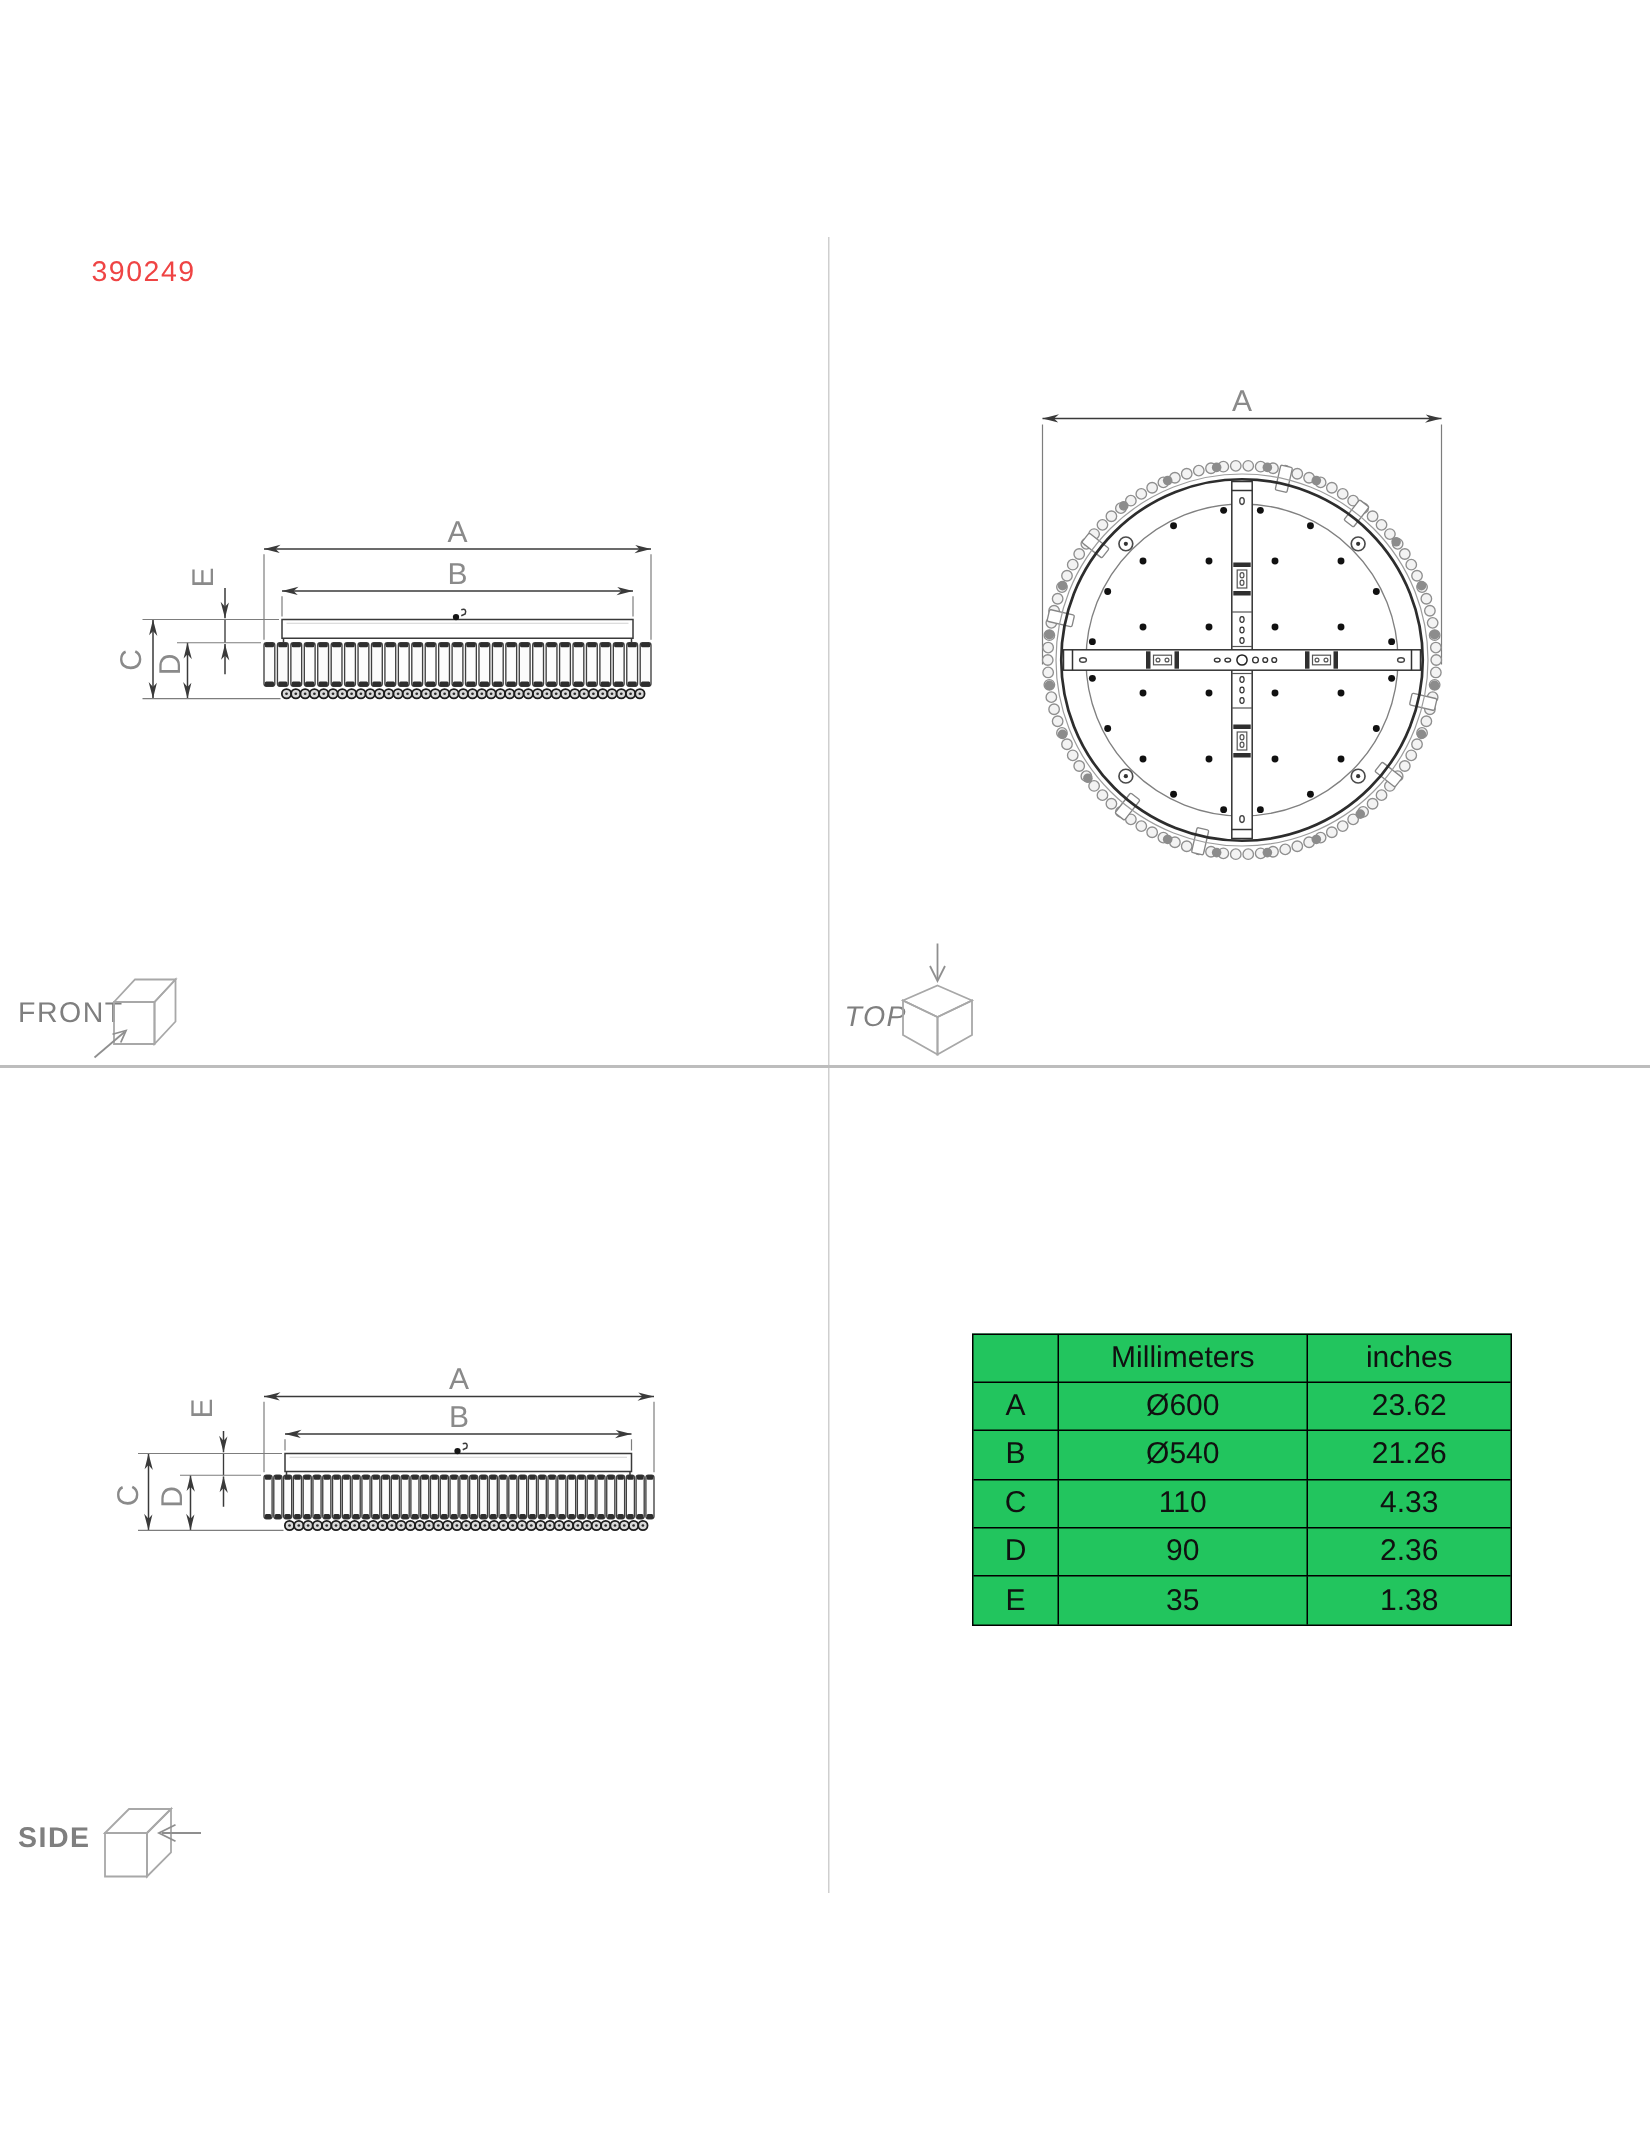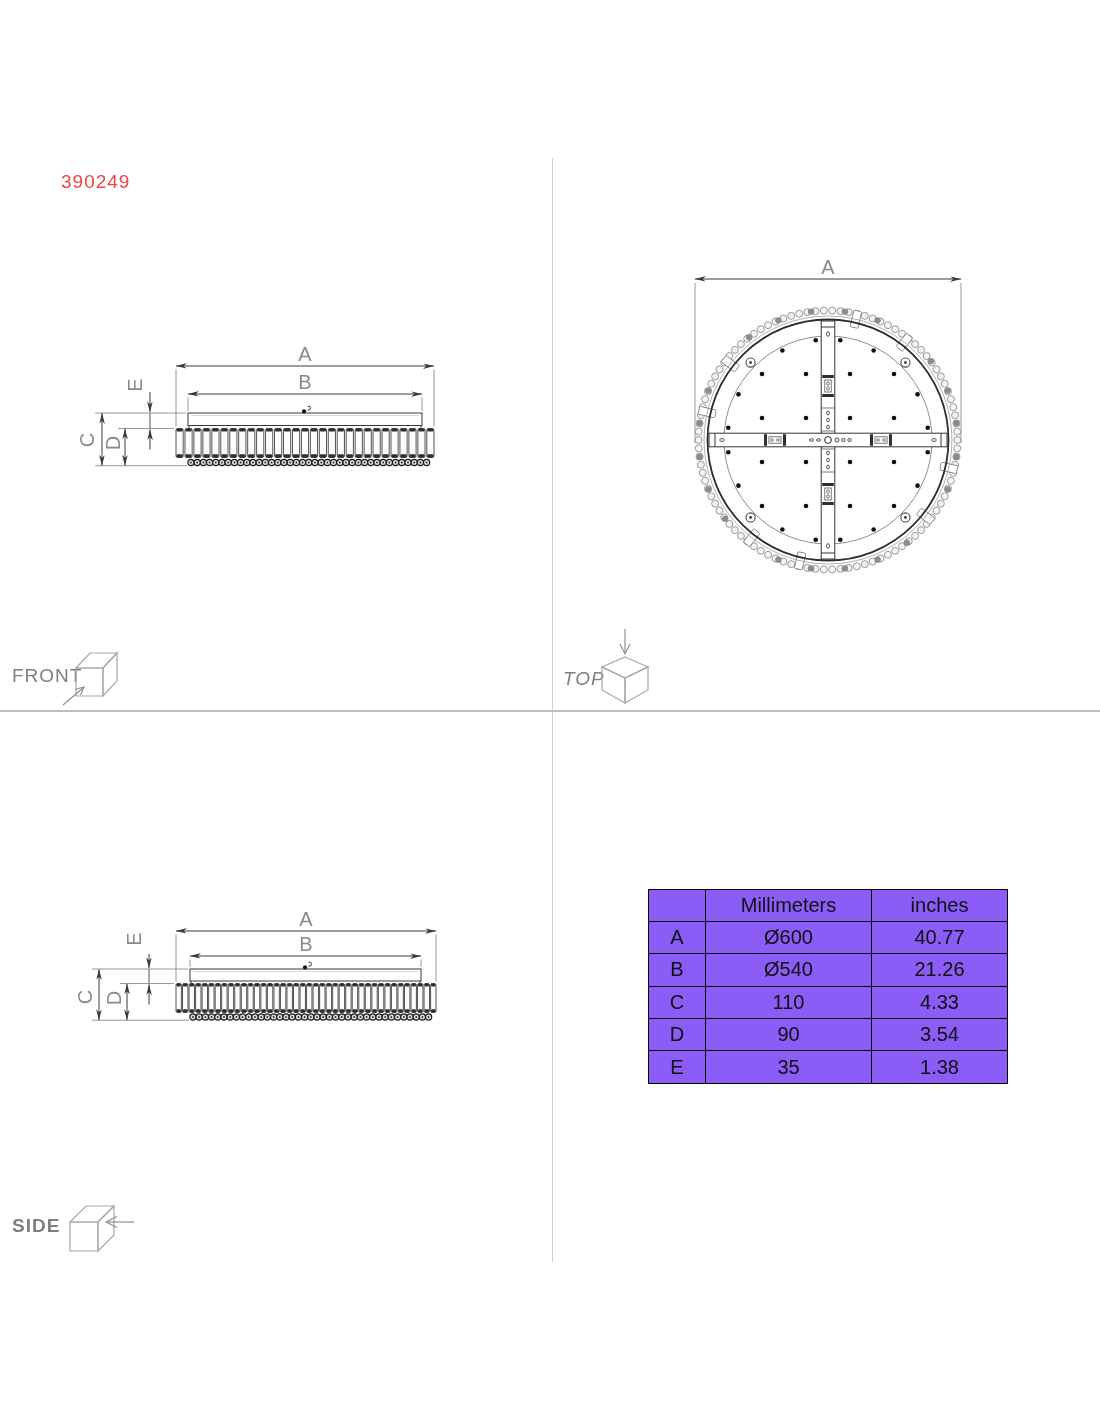--- a/index.html
+++ b/index.html
@@ -11,21 +11,21 @@
   .view-label{font-size:19px;color:#7f7f7f;letter-spacing:1px;}
   .lbl-front{left:12px;top:665px;}
   .lbl-top{left:563px;top:668px;font-style:italic;}
   .lbl-side{left:12px;top:1215px;font-weight:bold;}
   .cube{position:absolute;}
   .cube-front{left:62px;top:644px;}
   .cube-top{left:596px;top:627px;}
   .cube-side{left:56px;top:1196px;}
   svg.drawing{position:absolute;left:0;top:0;}
   .dimletter{font-size:20px;fill:#8a8a8a;text-anchor:middle;font-family:"Liberation Sans",sans-serif;}
-  .dim-table{left:648px;top:889px;display:grid;grid-template-columns:57px 166px 135px;grid-auto-rows:32.2px;border:1px solid #000;background:#8b5cf6;}
+  .dim-table{left:648px;top:889px;display:grid;grid-template-columns:57px 166px 135px;grid-auto-rows:32.2px;border:1px solid #000;background:#22c55e;}
   .dim-table .cell{border-right:1px solid #000;border-bottom:1px solid #000;display:flex;align-items:center;justify-content:center;font-size:20px;color:#101010;}
   .dim-table .cell:nth-child(3n){border-right:none;}
   .dim-table .cell:nth-child(n+16){border-bottom:none;}
 </style>
 </head>
 <body>
 
 <div class="abs product-code">390249</div>
 <div class="abs divider-v"></div>
 <div class="abs divider-h"></div>
@@ -723,30 +723,30 @@
   </g>
 </svg>
 
 <div class="abs dim-table">
   <div class="cell"></div>
   <div class="cell">Millimeters</div>
   <div class="cell">inches</div>
 
   <div class="cell">A</div>
   <div class="cell">Ø600</div>
-  <div class="cell">40.77</div>
+  <div class="cell">23.62</div>
 
   <div class="cell">B</div>
   <div class="cell">Ø540</div>
   <div class="cell">21.26</div>
 
   <div class="cell">C</div>
   <div class="cell">110</div>
   <div class="cell">4.33</div>
 
   <div class="cell">D</div>
   <div class="cell">90</div>
-  <div class="cell">3.54</div>
+  <div class="cell">2.36</div>
 
   <div class="cell">E</div>
   <div class="cell">35</div>
   <div class="cell">1.38</div>
 </div>
 
 </body></html>

